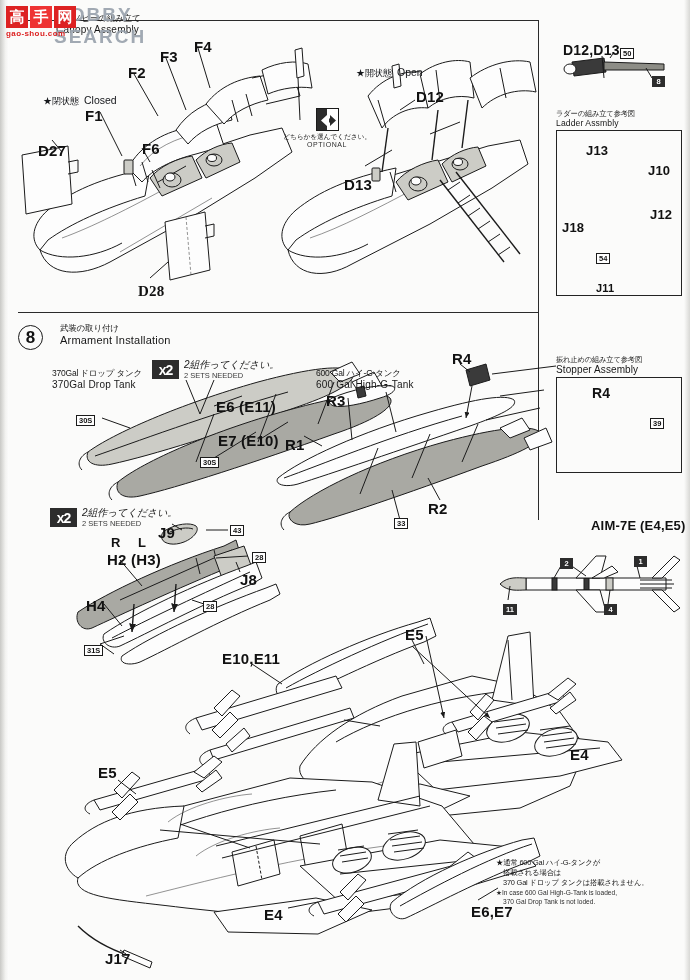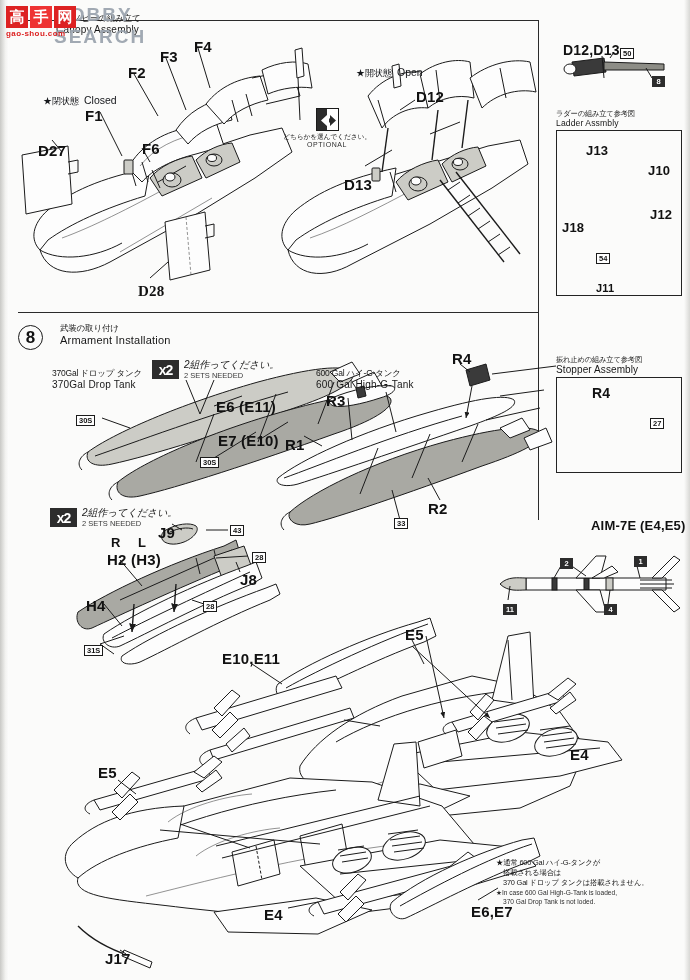--- a/index.html
+++ b/index.html
@@ -634,21 +634,21 @@
   <div class="cc" style="left:596px; top:253px;">54</div>
 
   <div class="refbox" style="left:556px; top:356px; width:126px;">
     <div class="hdr">
       <div class="jp">振れ止めの組み立て参考図</div>
       <div class="en" style="font-size:10px;">Stopper Assembly</div>
     </div>
     <div class="frame" style="height:96px; margin-top:2px;"></div>
   </div>
   <div class="part-label" style="left:592px; top:385px; font-size:14px;">R4</div>
-  <div class="cc" style="left:650px; top:418px;">27</div>
+  <div class="cc" style="left:650px; top:418px;">39</div>
 
   <div class="part-label" style="left:591px; top:518px; font-size:13px;">AIM-7E (E4,E5)</div>
   <div class="cc dark" style="left:560px; top:558px;">2</div>
   <div class="cc dark" style="left:634px; top:556px;">1</div>
   <div class="cc dark" style="left:503px; top:604px;">11</div>
   <div class="cc dark" style="left:604px; top:604px;">4</div>
 
   <div class="note" style="left:496px; top:858px; width:186px;">
     <div class="jp">★通常 600 Gal ハイ-G-タンクが</div>
     <div class="jp" style="padding-left:7px;">搭載される場合は</div>

